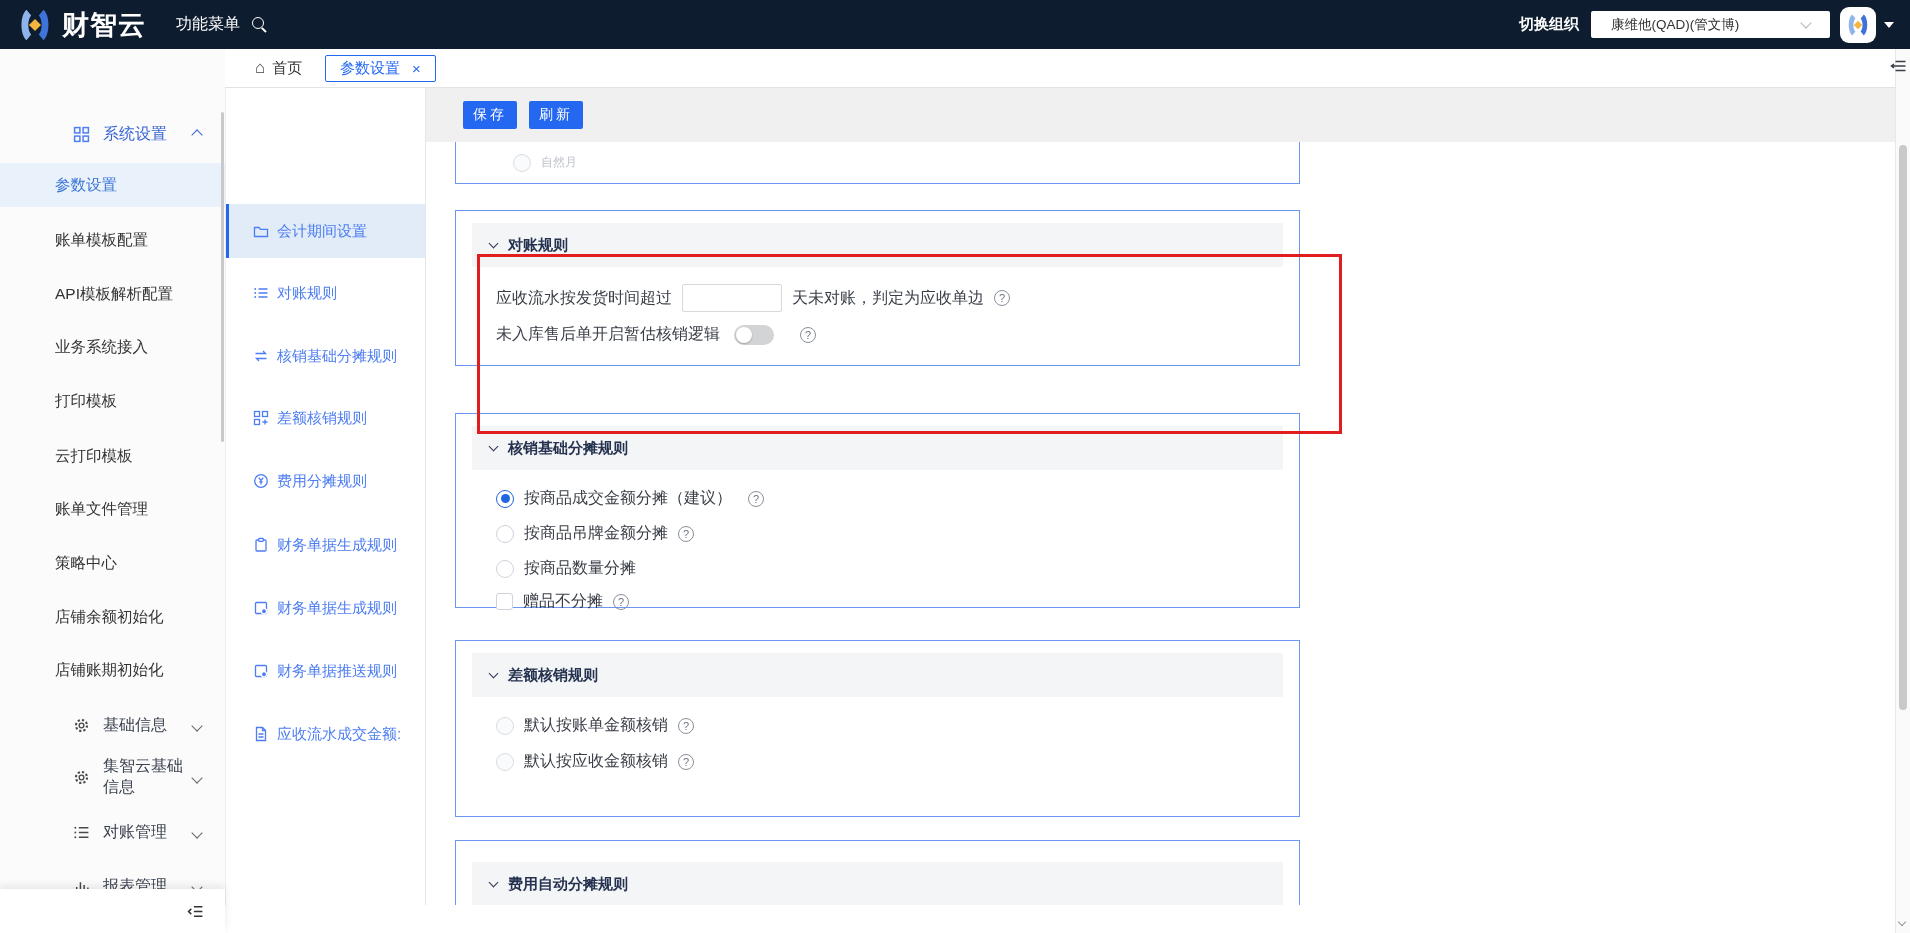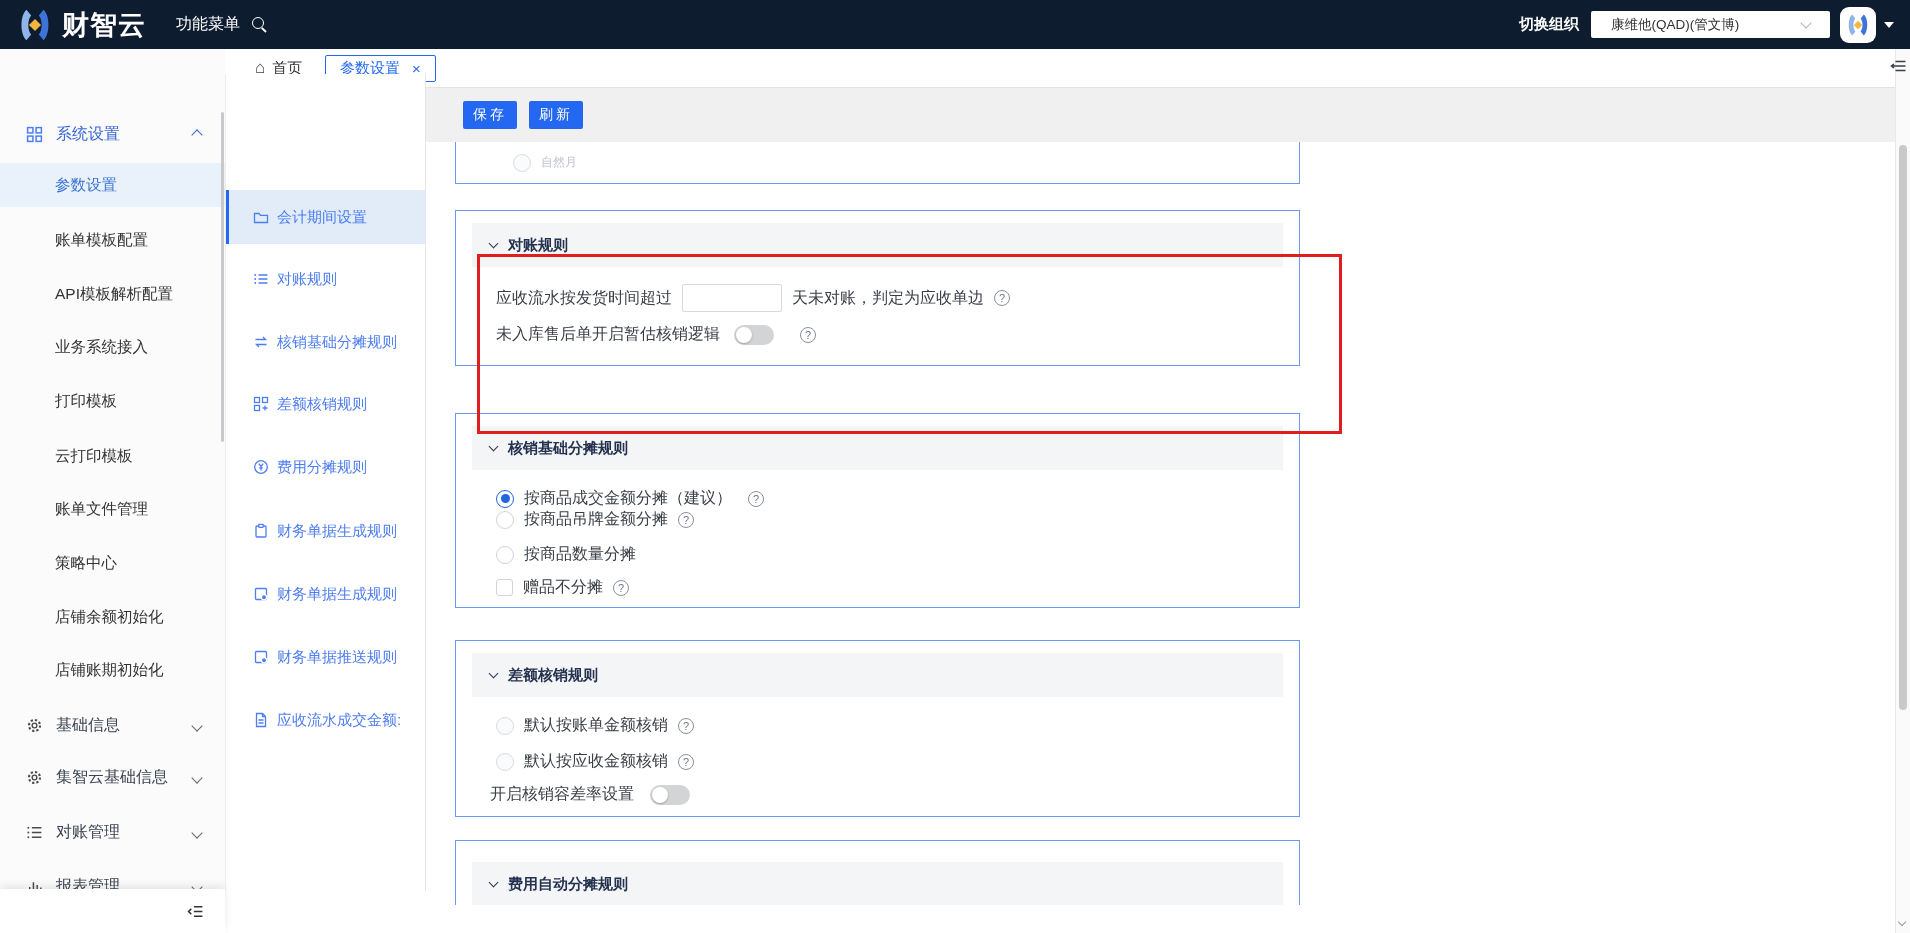--- a/index.html
+++ b/index.html
@@ -26,40 +26,40 @@
   
   #tabbar { position:absolute; left:225px; top:49px; width:1670px; height:39px; background:#fff; border-bottom:1px solid #e3e3e3; }
   .tab-home { position:absolute; left:30px; top:0; height:38px; display:flex; align-items:center; gap:7px; color:#333; font-size:15px; cursor:pointer; }
   .tab-home .glyph { font-size:17px; color:#444; }
   .tab-active { position:absolute; left:100px; top:6px; height:27px; border:1px solid var(--accent,#2468f2); border-radius:2px;
     color:var(--accent,#2468f2); font-size:15px; display:flex; align-items:center; padding:0 14px; gap:12px; background:#fff; cursor:pointer; }
   .tab-close { font-size:15px; line-height:1; cursor:pointer; }
 
   
   #sidebar { position:absolute; left:0; top:49px; width:225px; height:840px; background:#fbfbfc; }
-  .sb-group { position:absolute; left:0; width:225px; height:44px; display:flex; align-items:center; cursor:pointer; }
+  .sb-group { position:absolute; left:0; width:225px; height:44px; display:flex; align-items:center; cursor:pointer;padding-left:47px; }
   .sb-group .ico { width:18px; margin-left:26px; display:flex; }
   .sb-group .lbl { font-size:16px; margin-left:12px; color:#3c4350; flex:1; }
   .sb-group.active-group .lbl { color:#3a66d1; }
   .chev { display:inline-block; width:8px; height:8px; border-left:1.7px solid currentColor; border-bottom:1.7px solid currentColor; }
   .chev.down { transform:rotate(-45deg); margin-top:-4px; }
   .chev.up { transform:rotate(135deg); margin-top:4px; }
   .sb-group .chev-box { margin-right:24px; color:#666; }
   .sb-group.active-group .chev-box { color:#3a66d1; }
   .sb-child { position:absolute; left:0; width:225px; height:44px; display:flex; align-items:center; font-size:15.5px; color:#333; cursor:pointer; }
   .sb-child span { margin-left:55px; }
   .sb-child.active { background:var(--active-bg,#e9f1fb); }
   .sb-child.active span { color:#3c74d6; }
   .sb-thumb { position:absolute; left:221px; top:63px; width:3px; height:330px; background:#c7c9cd; border-radius:2px; }
   #sidebar-footer { position:absolute; left:0; top:889px; width:225px; height:44px; background:#fff;
     box-shadow:0 -3px 8px rgba(0,0,0,.09); display:flex; align-items:center; justify-content:flex-end; z-index:4; }
   #sidebar-footer .collapse { margin-right:20px; cursor:pointer; display:flex; }
 
   
-  #submenu { position:absolute; left:225px; top:74px; width:201px; height:817px; background:#fff;
+  #submenu { position:absolute; left:225px; top:88px; width:201px; height:817px; background:#fff;
     border-left:1px solid #ededed; border-right:1px solid #e4e6eb; }
   .sm-item { position:absolute; left:0; width:199px; height:54px; display:flex; align-items:center; cursor:pointer; }
   .sm-item .ico { width:16px; margin-left:27px; display:flex; flex:none; }
   .sm-item .lbl { font-size:15px; color:#4d7df2; margin-left:8px; white-space:nowrap; overflow:hidden; }
   .sm-item.active { background:#e1ecf8; }
   .sm-item.active::before { content:''; position:absolute; left:0; top:0; width:3px; height:54px; background:var(--accent,#2468f2); }
 
   
   #main { position:absolute; left:426px; top:88px; width:1469px; height:817px; background:#fff; overflow:hidden; }
   .toolbar { height:54px; background:#f0f0f1; display:flex; align-items:center; padding-left:37px; gap:12px; }
@@ -368,21 +368,21 @@
       <div class="pad">
         <div class="card-head">
           <span class="chev down"></span>
           <span class="card-title">核销基础分摊规则</span>
         </div>
         <div class="opt-row" style="margin-top:18px">
           <span class="radio sel"></span>
           <span class="lbl-txt">按商品成交金额分摊（建议）</span>
           <span class="help" style="margin-left:6px">?</span>
         </div>
-        <div class="opt-row" style="">
+        <div class="opt-row" style="margin-top:14px">
           <span class="radio"></span>
           <span class="lbl-txt">按商品吊牌金额分摊</span>
           <span class="help">?</span>
         </div>
         <div class="opt-row" style="margin-top:14px">
           <span class="radio"></span>
           <span class="lbl-txt">按商品数量分摊</span>
         </div>
         <div class="opt-row" style="margin-top:12px">
           <span class="checkbox"></span>
@@ -401,24 +401,20 @@
         <div class="opt-row" style="margin-top:18px">
           <span class="radio dis"></span>
           <span class="lbl-txt">默认按账单金额核销</span>
           <span class="help">?</span>
         </div>
         <div class="opt-row" style="margin-top:15px">
           <span class="radio dis"></span>
           <span class="lbl-txt">默认按应收金额核销</span>
           <span class="help">?</span>
         </div>
-        <div class="opt-row" style="margin-top:12px;margin-left:18px">
-          <span class="lbl-txt">开启核销容差率设置</span>
-          <span class="toggle" style="margin-left:6px"></span>
-        </div>
       </div>
     </div>
 
     <div class="card" style="margin-top:23px;height:120px">
       <div class="pad" style="padding-top:21px">
         <div class="card-head">
           <span class="chev down"></span>
           <span class="card-title">费用自动分摊规则</span>
         </div>
       </div>

